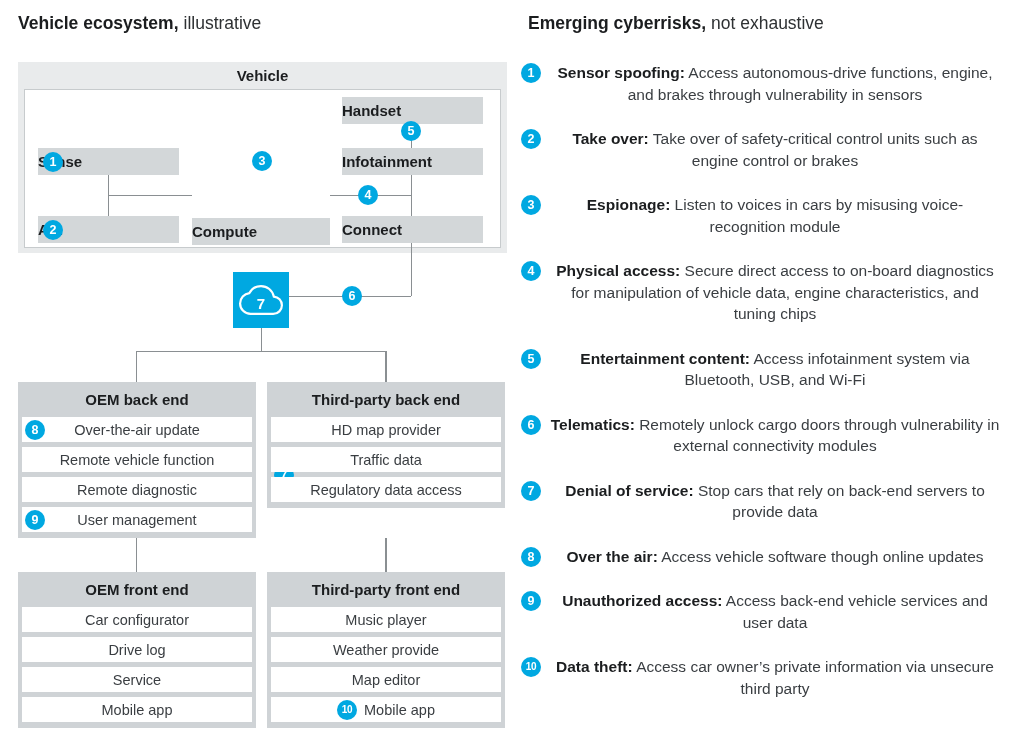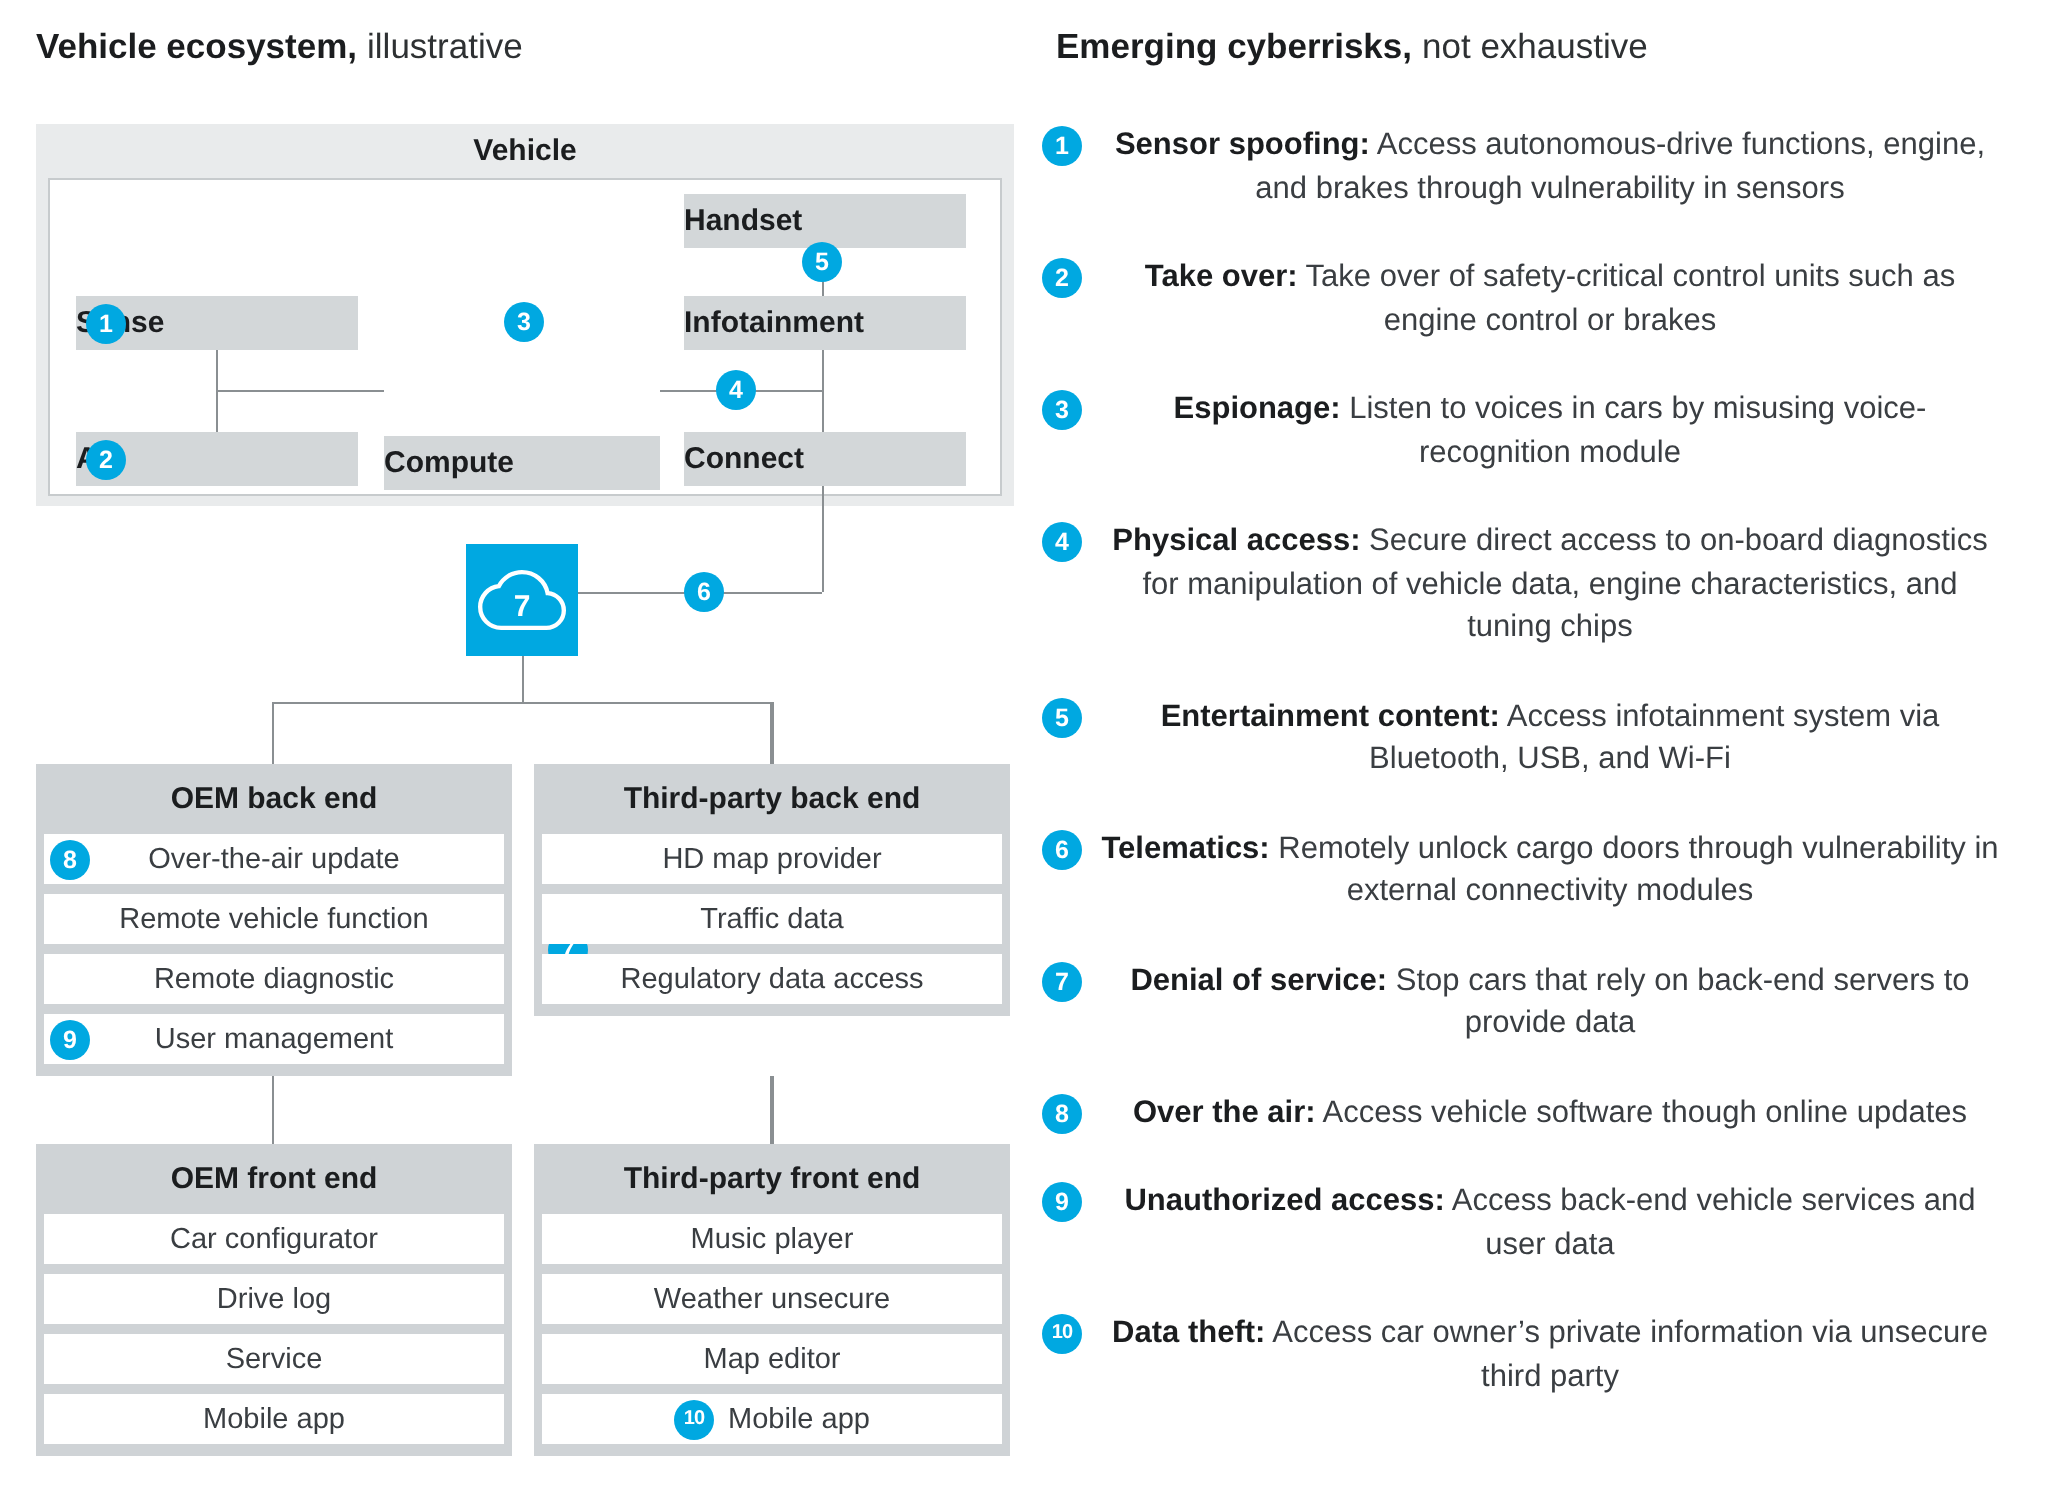--- a/index.html
+++ b/index.html
@@ -178,21 +178,21 @@
     </div>
   </div>
 
   <div class="panel" style="left:267px; top:572px;">
     <div class="panel-header">Third-party front end</div>
     <div class="panel-rows">
       <div class="prow">
         <span>Music player</span>
       </div>
       <div class="prow">
-        <span>Weather unsecure</span>
+        <span>Weather provide</span>
       </div>
       <div class="prow">
         <span>Map editor</span>
       </div>
       <div class="prow">
         <span class="badge wide">10</span>
         <span>Mobile app</span>
       </div>
     </div>
   </div>

